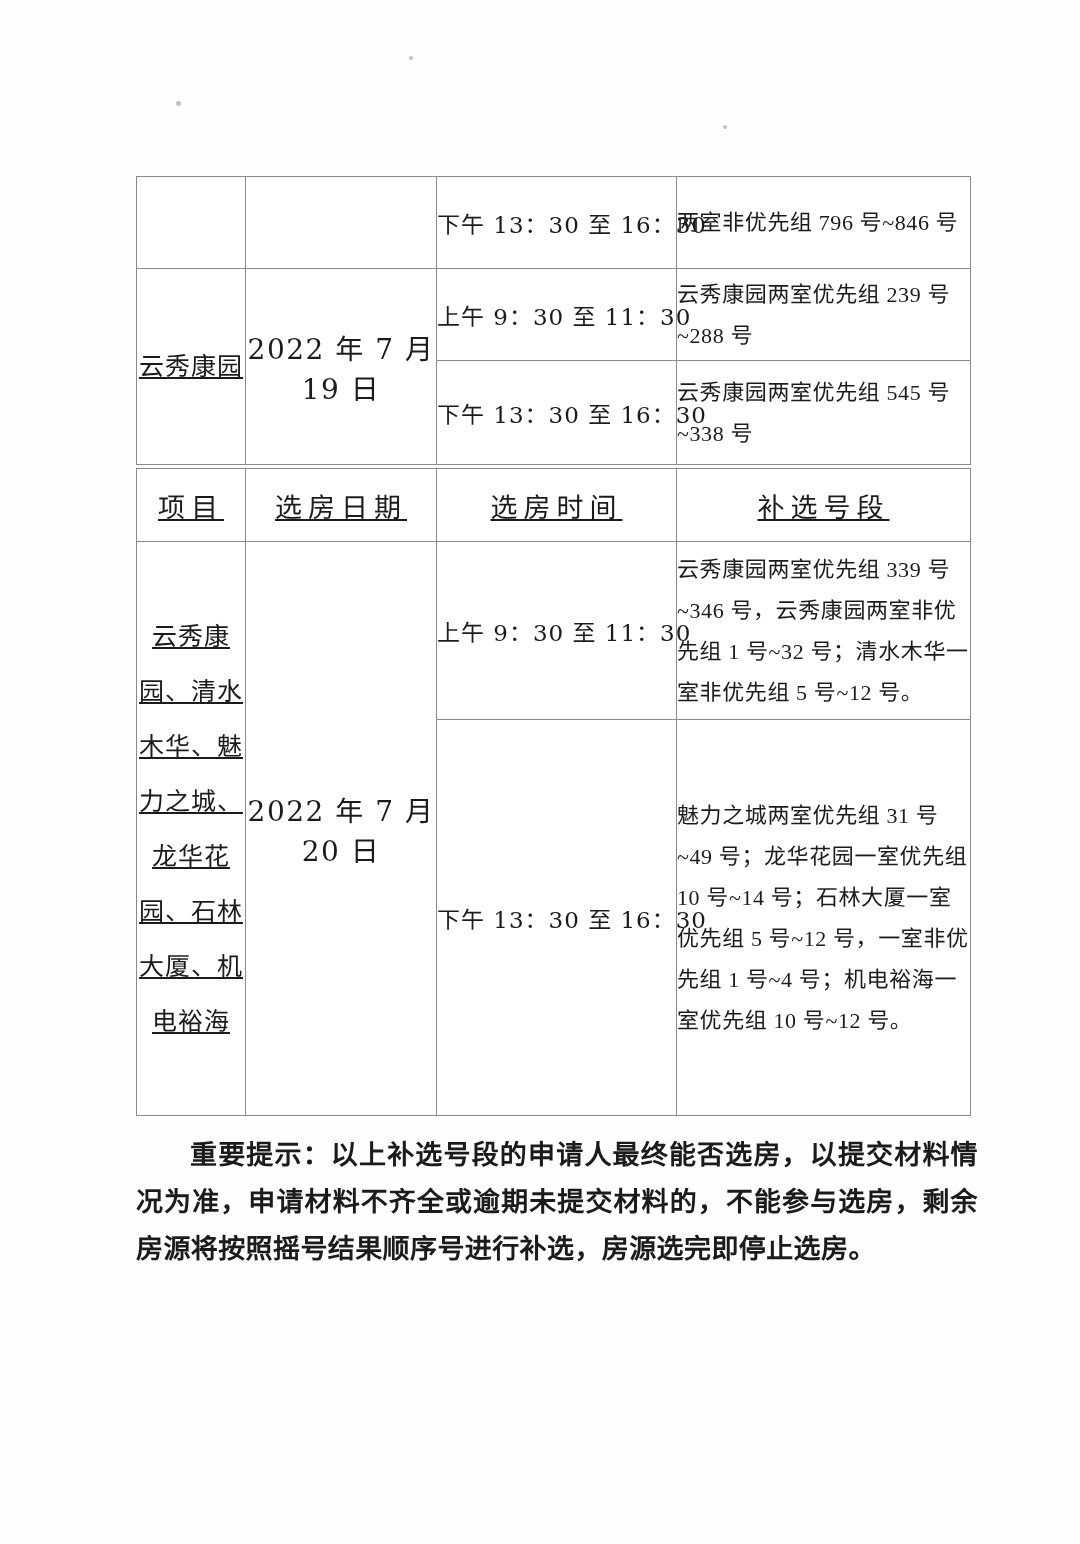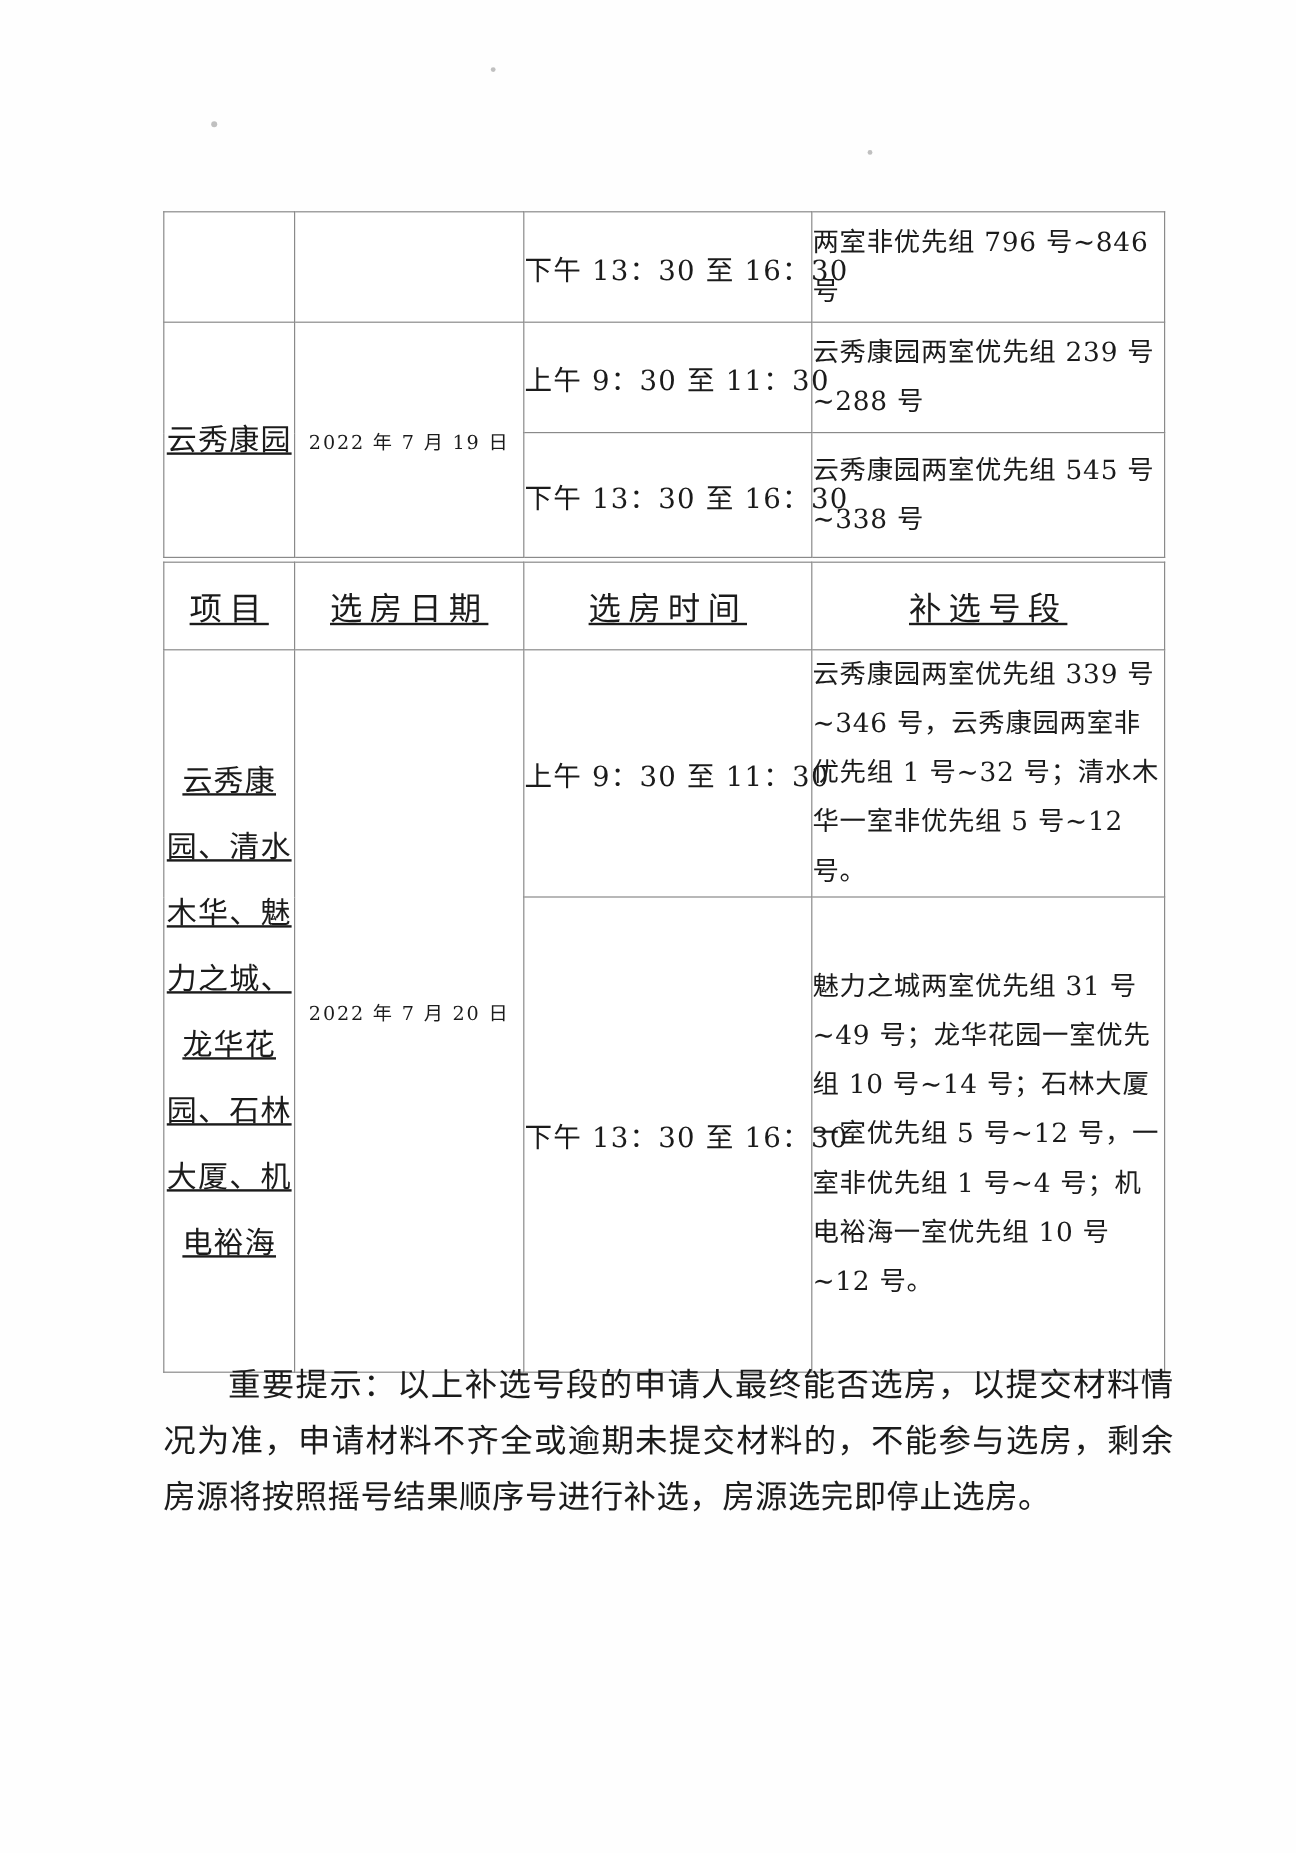--- a/index.html
+++ b/index.html
@@ -67,37 +67,38 @@
     text-align: center;
     font-size: 25px;
     line-height: 55px;
     letter-spacing: 1px;
     padding: 12px 6px;
     word-break: break-all;
     text-decoration: underline;
   }
   .cell-date {
     text-align: center;
-    font-size: 16px;
+    font-size: 28px;
     letter-spacing: 1.5px;
     padding: 8px 6px;
   }
   .cell-time {
     text-align: center;
     font-size: 23px;
     letter-spacing: 1px;
     padding: 10px 8px;
     white-space: nowrap;
   }
   .cell-range {
     text-align: left;
     font-size: 22px;
     line-height: 41px;
     letter-spacing: .6px;
     padding: 10px 14px 10px 16px;
+    font-family: Liberation Serif, serif;
   }
 
   .hdr td {
     text-align: center;
     font-size: 27px;
     letter-spacing: 6px;
     padding: 20px 4px 20px 10px;
     height: 72px;
     text-decoration: underline;
   }
@@ -109,21 +110,21 @@
   .tail-note {
     position: absolute;
     left: 136px;
     top: 1131px;
     width: 842px;
     font-size: 27px;
     line-height: 47px;
     letter-spacing: .4px;
     text-align: justify;
     text-justify: inter-ideograph;
-    font-weight: 400;
+    font-weight: 700;
     text-indent: 54px;
   }
 </style>
 </head>
 <body>
 
 <div class="page">
 
   <span class="speck" style="left:176px;  top:101px; width:5px;  height:5px;"></span>
   <span class="speck" style="left:409px;  top:56px;  width:4px;  height:4px;"></span>

